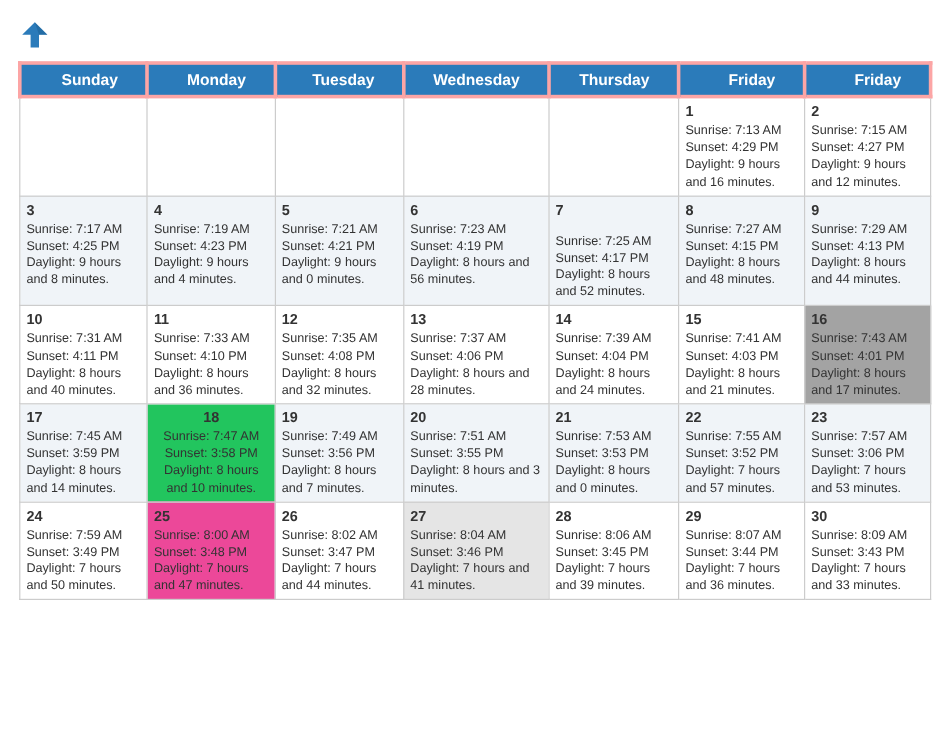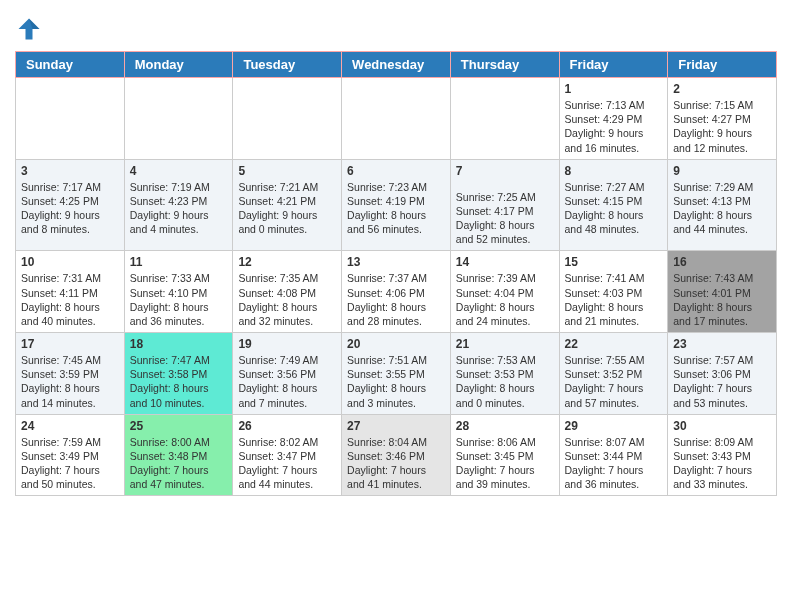--- a/index.html
+++ b/index.html
@@ -53,23 +53,23 @@
     }
     .calendar {
       width: 100%;
       border-collapse: collapse;
     }
     .calendar th {
       background: #2B7BBA;
       color: #fff;
       font-size: 13px;
       font-weight: bold;
-      padding: 5px 10px;
-      text-align: left;
-      border: 1px solid #fca5a5;
+      padding: 5px 23px;
+      text-align: right;
+      border: 3px solid #fca5a5;
     }
     .calendar td {
       border: 1px solid #ccc;
       vertical-align: top;
       padding: 4px 5px;
       width: calc(100% / 7);
       min-height: 75px;
       height: 80px;
       font-size: 11px;
       color: #333;
@@ -238,21 +238,21 @@
 Daylight: 8 hours and 17 minutes.</div>
           </td>
         </tr>
         <tr>
           <td style="background: rgb(240, 244, 248);">
             <span class="day-number">17</span>
             <div class="day-info" style="white-space: pre-line;">Sunrise: 7:45 AM
 Sunset: 3:59 PM
 Daylight: 8 hours and 14 minutes.</div>
           </td>
-          <td style="background: #5eead4;">
+          <td style="background: #22c55e; text-align: center;">
             <span class="day-number">18</span>
             <div class="day-info" style="white-space: pre-line;">Sunrise: 7:47 AM
 Sunset: 3:58 PM
 Daylight: 8 hours and 10 minutes.</div>
           </td>
           <td style="background: rgb(240, 244, 248);">
             <span class="day-number">19</span>
             <div class="day-info" style="white-space: pre-line;">Sunrise: 7:49 AM
 Sunset: 3:56 PM
 Daylight: 8 hours and 7 minutes.</div>
@@ -282,21 +282,21 @@
 Daylight: 7 hours and 53 minutes.</div>
           </td>
         </tr>
         <tr>
           <td style="background: rgb(255, 255, 255);">
             <span class="day-number">24</span>
             <div class="day-info" style="white-space: pre-line;">Sunrise: 7:59 AM
 Sunset: 3:49 PM
 Daylight: 7 hours and 50 minutes.</div>
           </td>
-          <td style="background: #86efac;">
+          <td style="background: #ec4899;">
             <span class="day-number">25</span>
             <div class="day-info" style="white-space: pre-line;">Sunrise: 8:00 AM
 Sunset: 3:48 PM
 Daylight: 7 hours and 47 minutes.</div>
           </td>
           <td style="background: rgb(255, 255, 255);">
             <span class="day-number">26</span>
             <div class="day-info" style="white-space: pre-line;">Sunrise: 8:02 AM
 Sunset: 3:47 PM
 Daylight: 7 hours and 44 minutes.</div>

